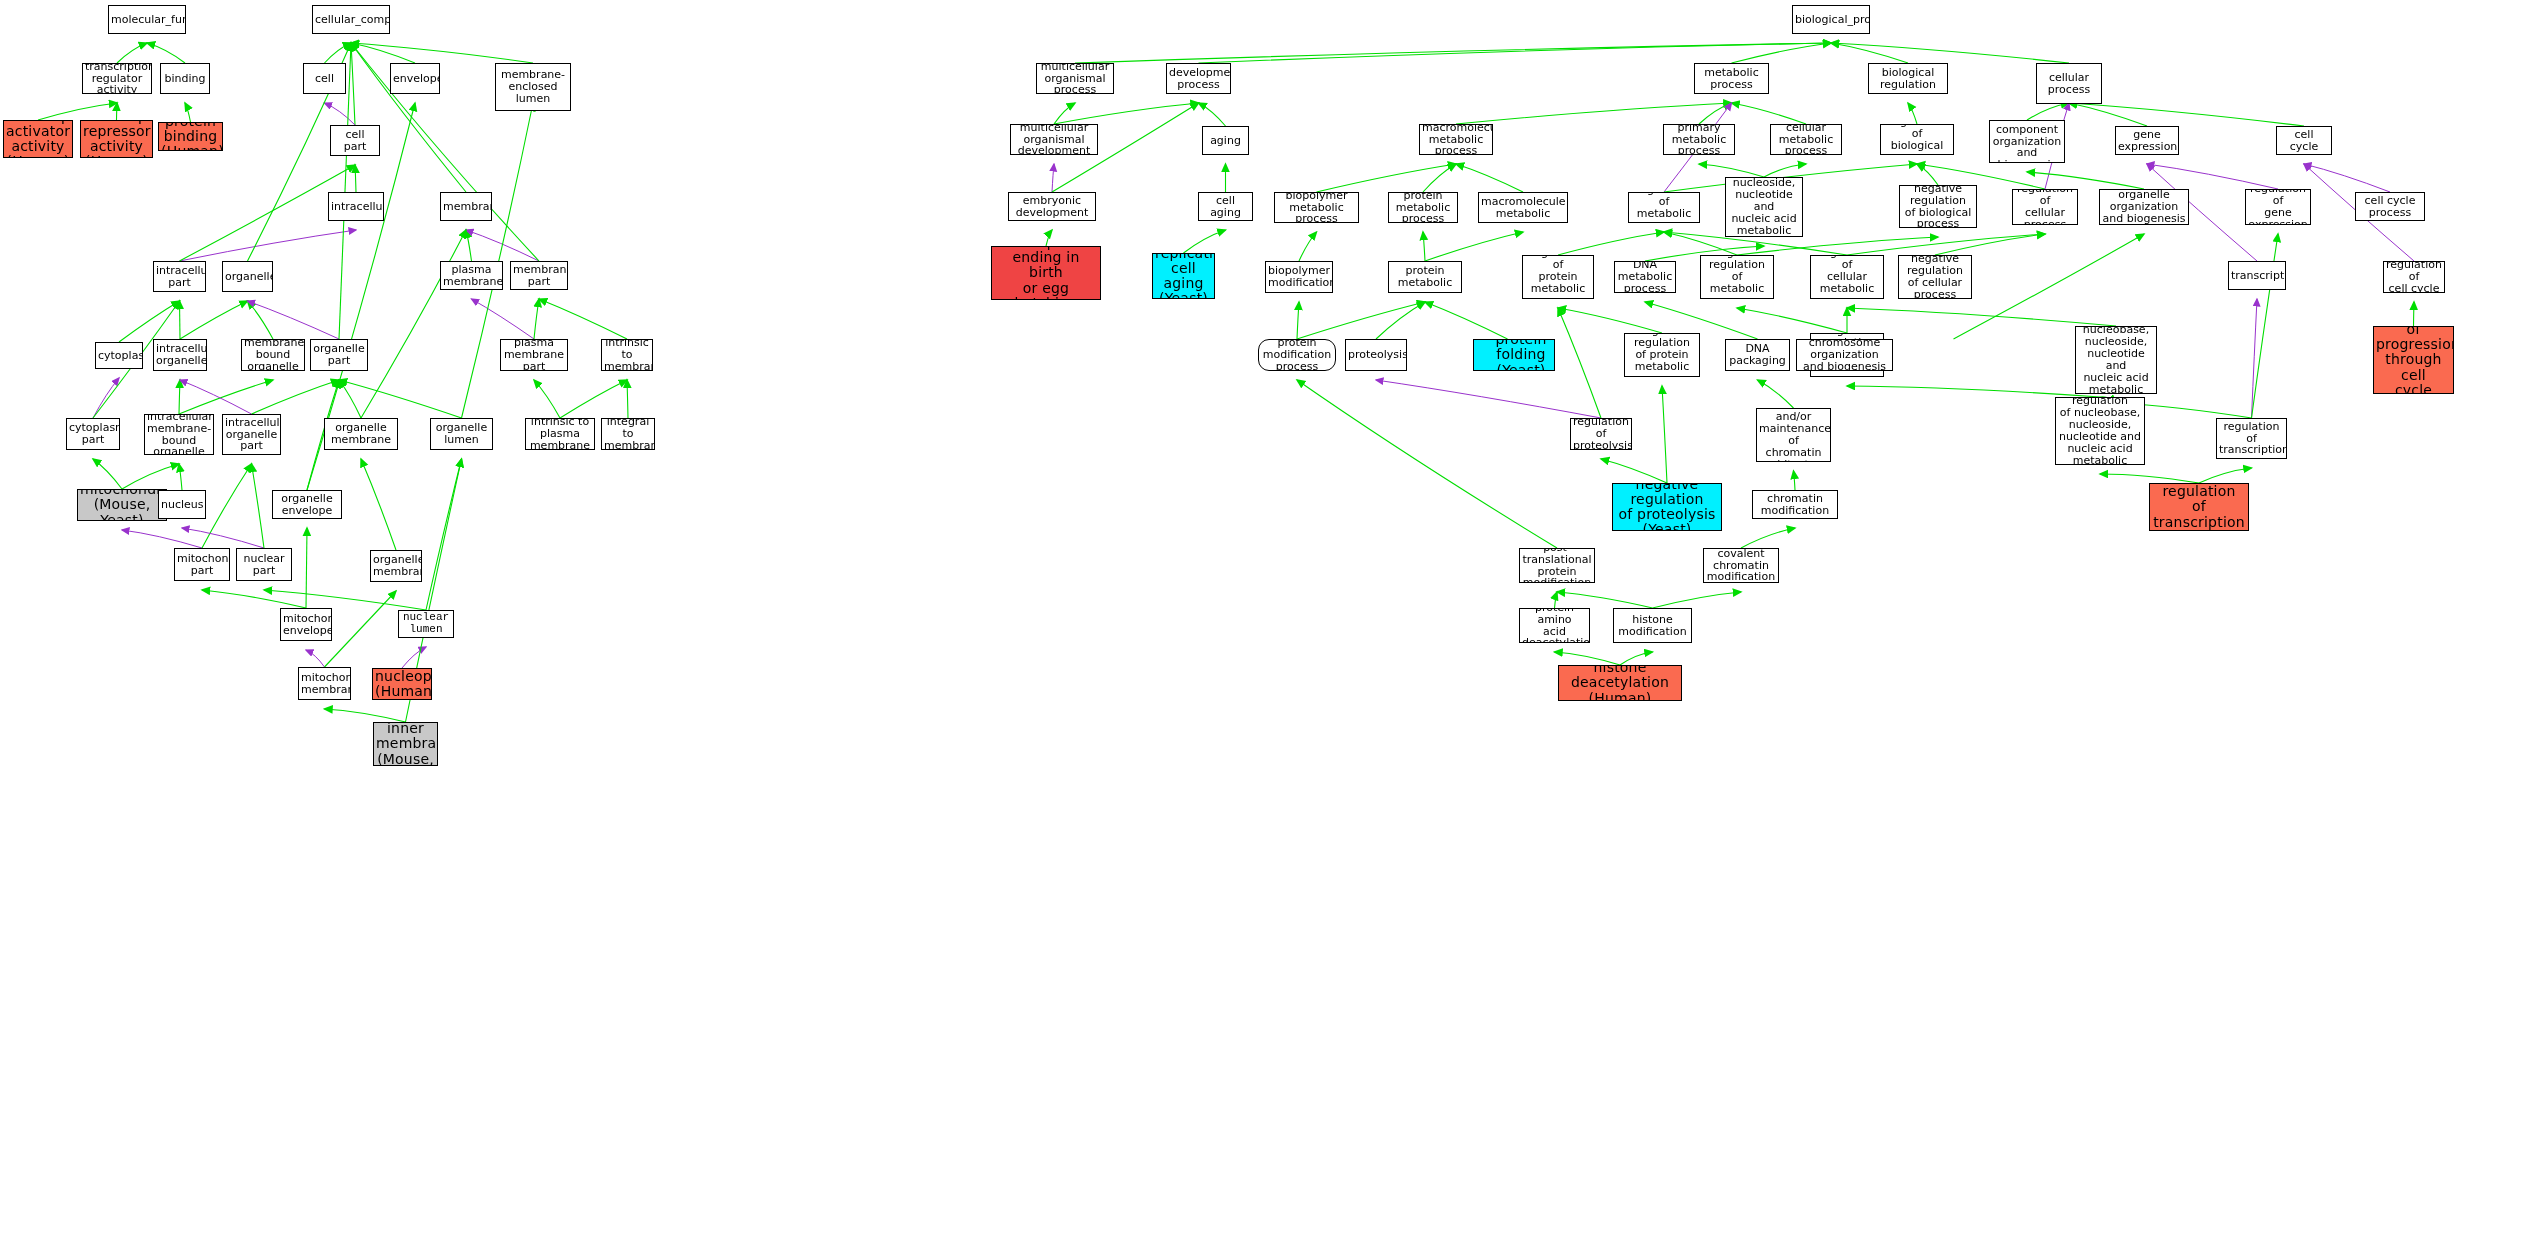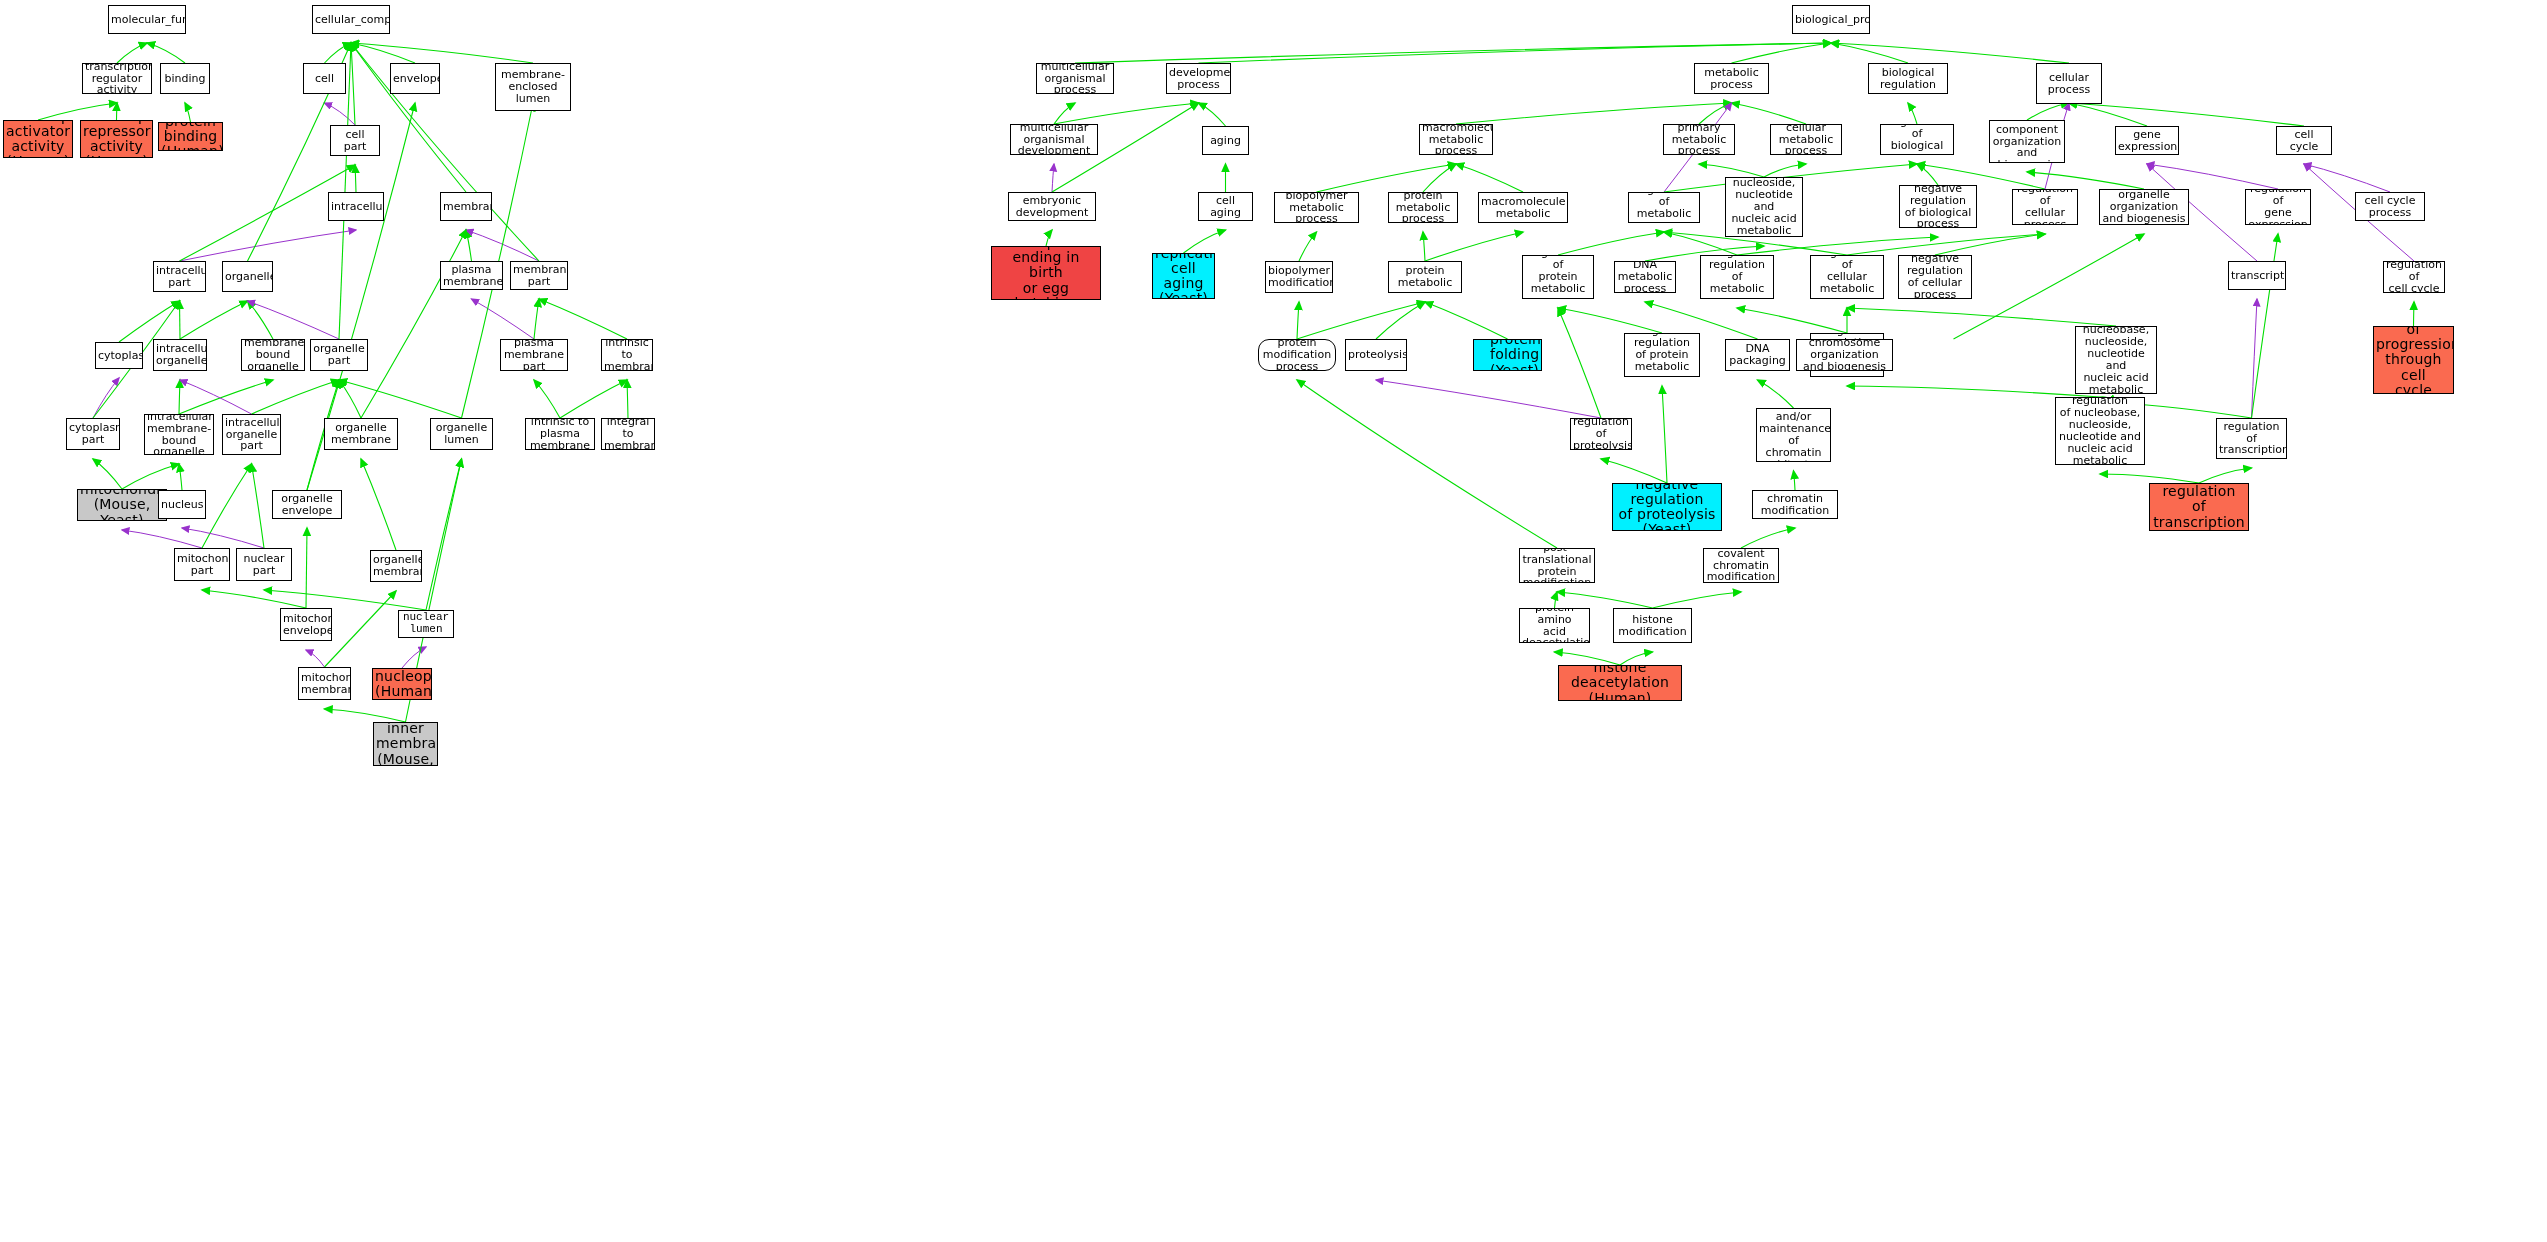--- a/index.html
+++ b/index.html
@@ -472,21 +472,21 @@
         <span>regulation of
 cell cycle</span>
       </div>
       <div class="node " style="left: 1258px; top: 339px; width: 78px; height: 32px; border-radius: 11px;">
         <span>protein modification
 process</span>
       </div>
       <div class="node " style="left: 1345px; top: 339px; width: 62px; height: 32px;">
         <span>proteolysis</span>
       </div>
-      <div class="node fill-cyan big" style="left: 1473px; top: 339px; width: 69px; height: 32px; padding-left: 16px;">
+      <div class="node fill-cyan big" style="left: 1473px; top: 339px; width: 82px; height: 32px; padding-left: 16px;">
         <span>protein folding
 (Yeast)</span>
       </div>
       <div class="node " style="left: 1624px; top: 333px; width: 76px; height: 44px;">
         <span>negative regulation
 of protein metabolic
 process</span>
       </div>
       <div class="node " style="left: 1725px; top: 339px; width: 65px; height: 32px;">
         <span>DNA packaging</span>

